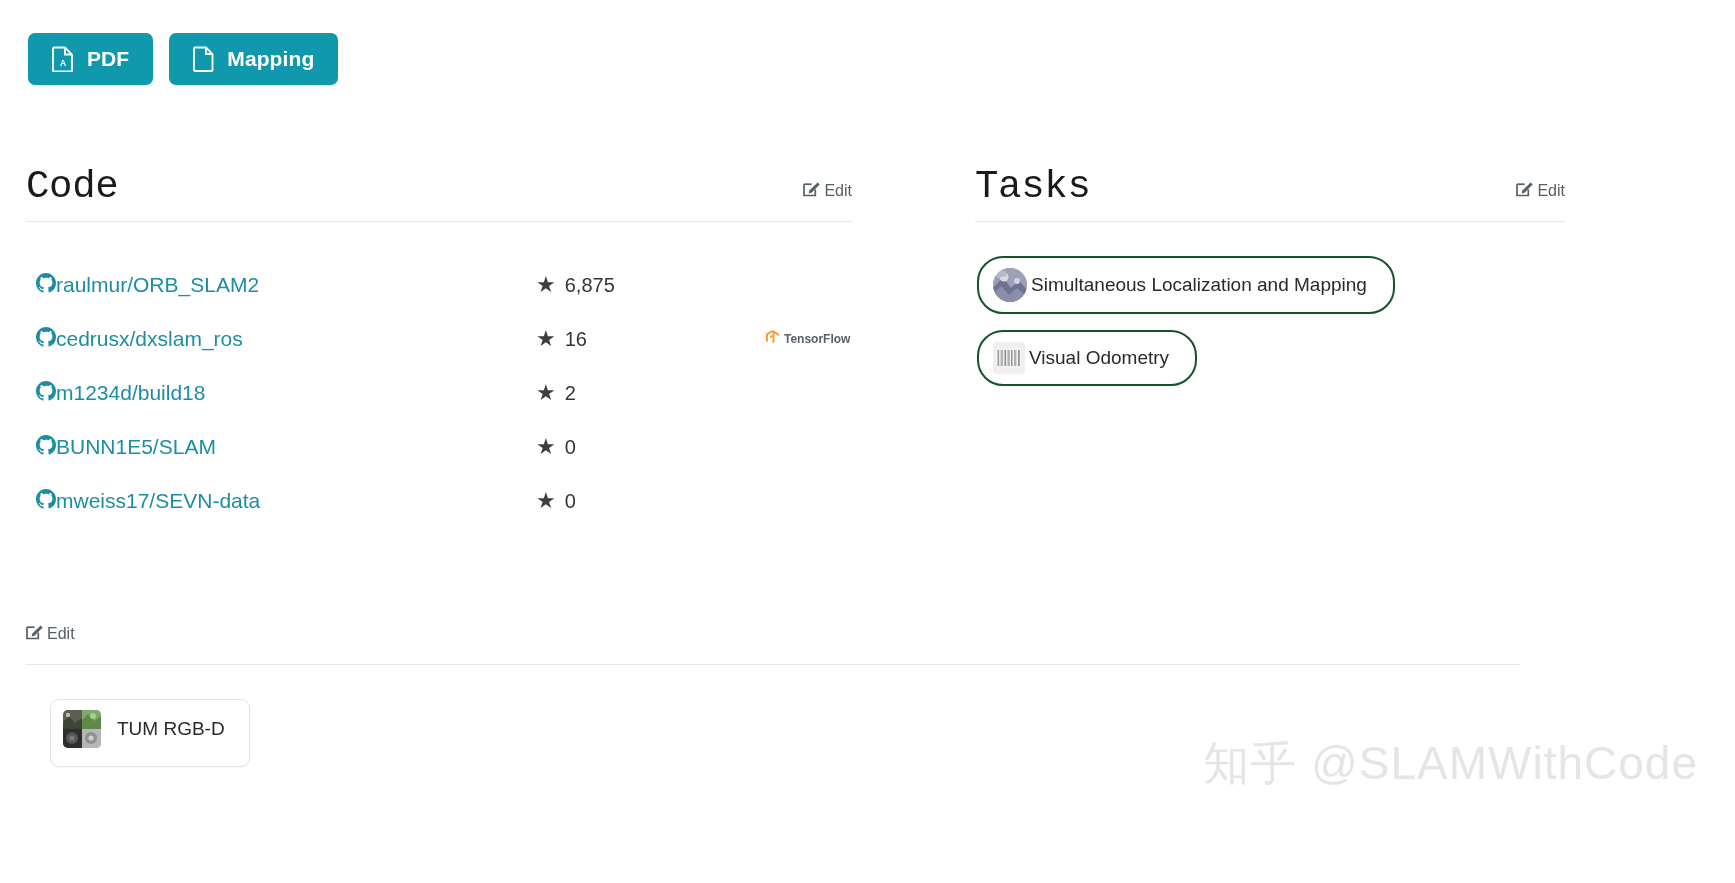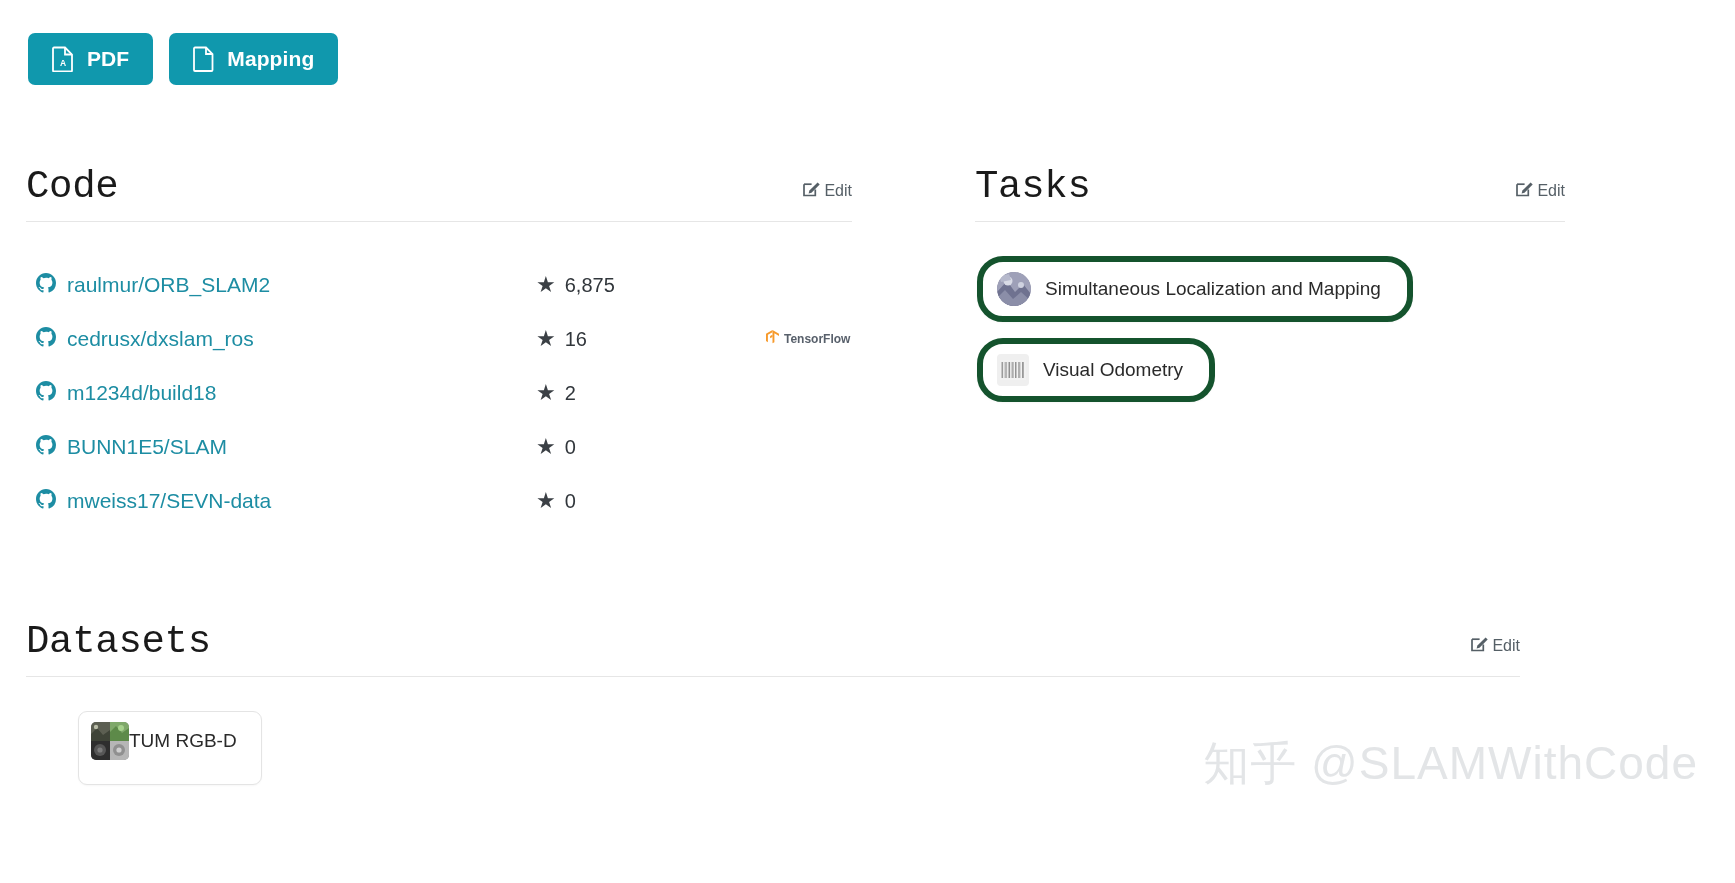--- a/index.html
+++ b/index.html
@@ -105,21 +105,20 @@
     padding-left: 10px;
   }
   .repo-row {
     display: flex;
     align-items: center;
     height: 54px;
   }
   .repo-name-cell {
     display: flex;
     align-items: center;
-    gap: 11px;
     width: 500px;
     flex: 0 0 500px;
   }
   .repo-link {
     color: #1d8da3;
     font-size: 21px;
     text-decoration: none;
     font-family: "Liberation Sans", sans-serif;
   }
   .stars-cell {
@@ -155,22 +154,22 @@
   .chip-row {
     margin-top: 34px;
     display: flex;
     gap: 16px;
     flex-wrap: wrap;
     padding-left: 2px;
   }
   .chip {
     display: inline-flex;
     align-items: center;
-    gap: 14px;
-    border: 6px solid #14532d;
+    gap: 4px;
+    border: 2px solid #14532d;
     border-radius: 26px;
     background: #ffffff;
     padding: 10px 26px 10px 14px;
     font-size: 19px;
     color: #2a2a2a;
     cursor: pointer;
     box-shadow: 0 1px 2px rgba(0,0,0,.035);
   }
   .chip-thumb-round {
     width: 34px; height: 34px;
@@ -194,29 +193,29 @@
 
   .dataset-chip-row {
     margin-top: 34px;
     display: flex;
     gap: 16px;
     padding-left: 24px;
   }
   .dchip {
     display: inline-flex;
     align-items: center;
+    gap: 16px;
     border: 1px solid #e4e4e4;
     border-radius: 9px;
     background: #ffffff;
-    padding: 10px 24px 24px 12px;
+    padding: 10px 24px 18px 12px;
     font-size: 19px;
     color: #2a2a2a;
     cursor: pointer;
     box-shadow: 0 1px 2px rgba(0,0,0,.035);
-    margin-left: 28px;
   }
   .dchip-thumb {
     width: 38px; height: 38px;
     border-radius: 5px;
     flex: 0 0 38px;
     overflow: hidden;
     position: relative;
   }
 
   
@@ -429,21 +428,20 @@
       </span>
       <span>Visual Odometry</span>
     </div>
 
   </div>
 </div>
 
 <div class="datasets-block">
 
   <div class="sec-head">
-    <div class="sec-title">Datasets</div>
     <button class="edit-btn">
       <span>
         <svg width="17" height="17" viewBox="0 0 17 17" fill="none" aria-hidden="true">
           <path d="M1 4.2v11.3h11.3V9.6" stroke="#555f66" stroke-width="1.7" fill="none"></path>
           <path d="M1 4.2h7.6" stroke="#555f66" stroke-width="1.7"></path>
           <path d="M6.4 10.6 14.6 2.4l2.1 2.1-8.2 8.2-2.9.8z" fill="#555f66"></path>
         </svg>
       </span>
       <span>Edit</span>
     </button>

